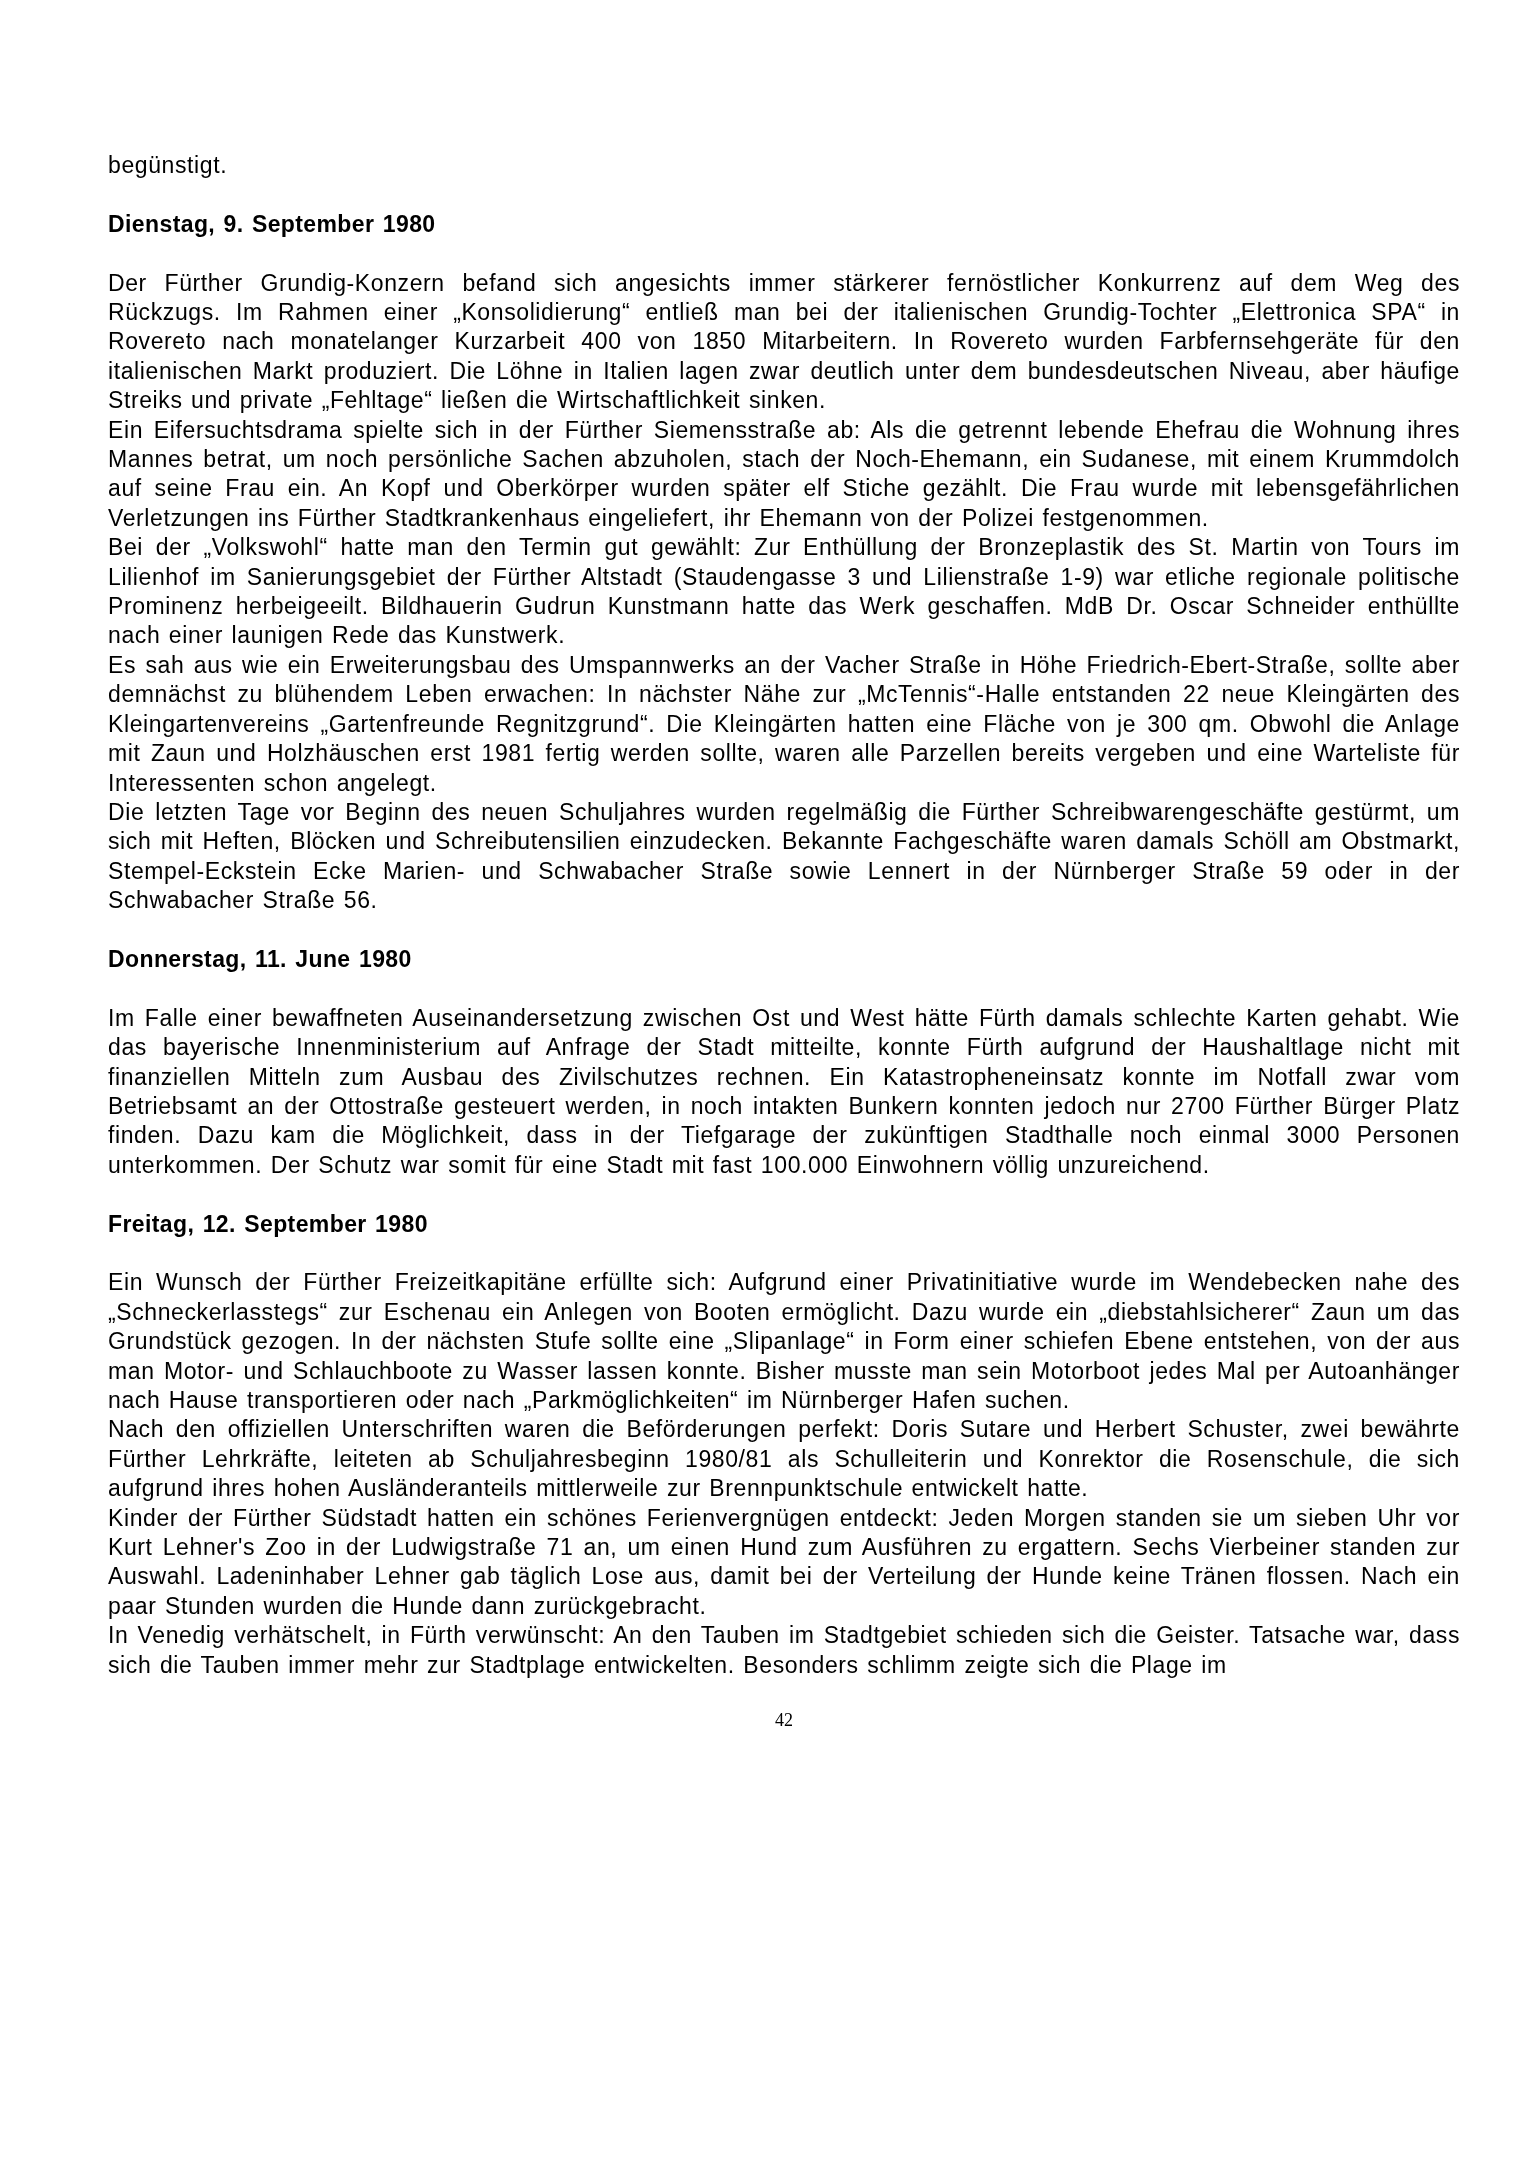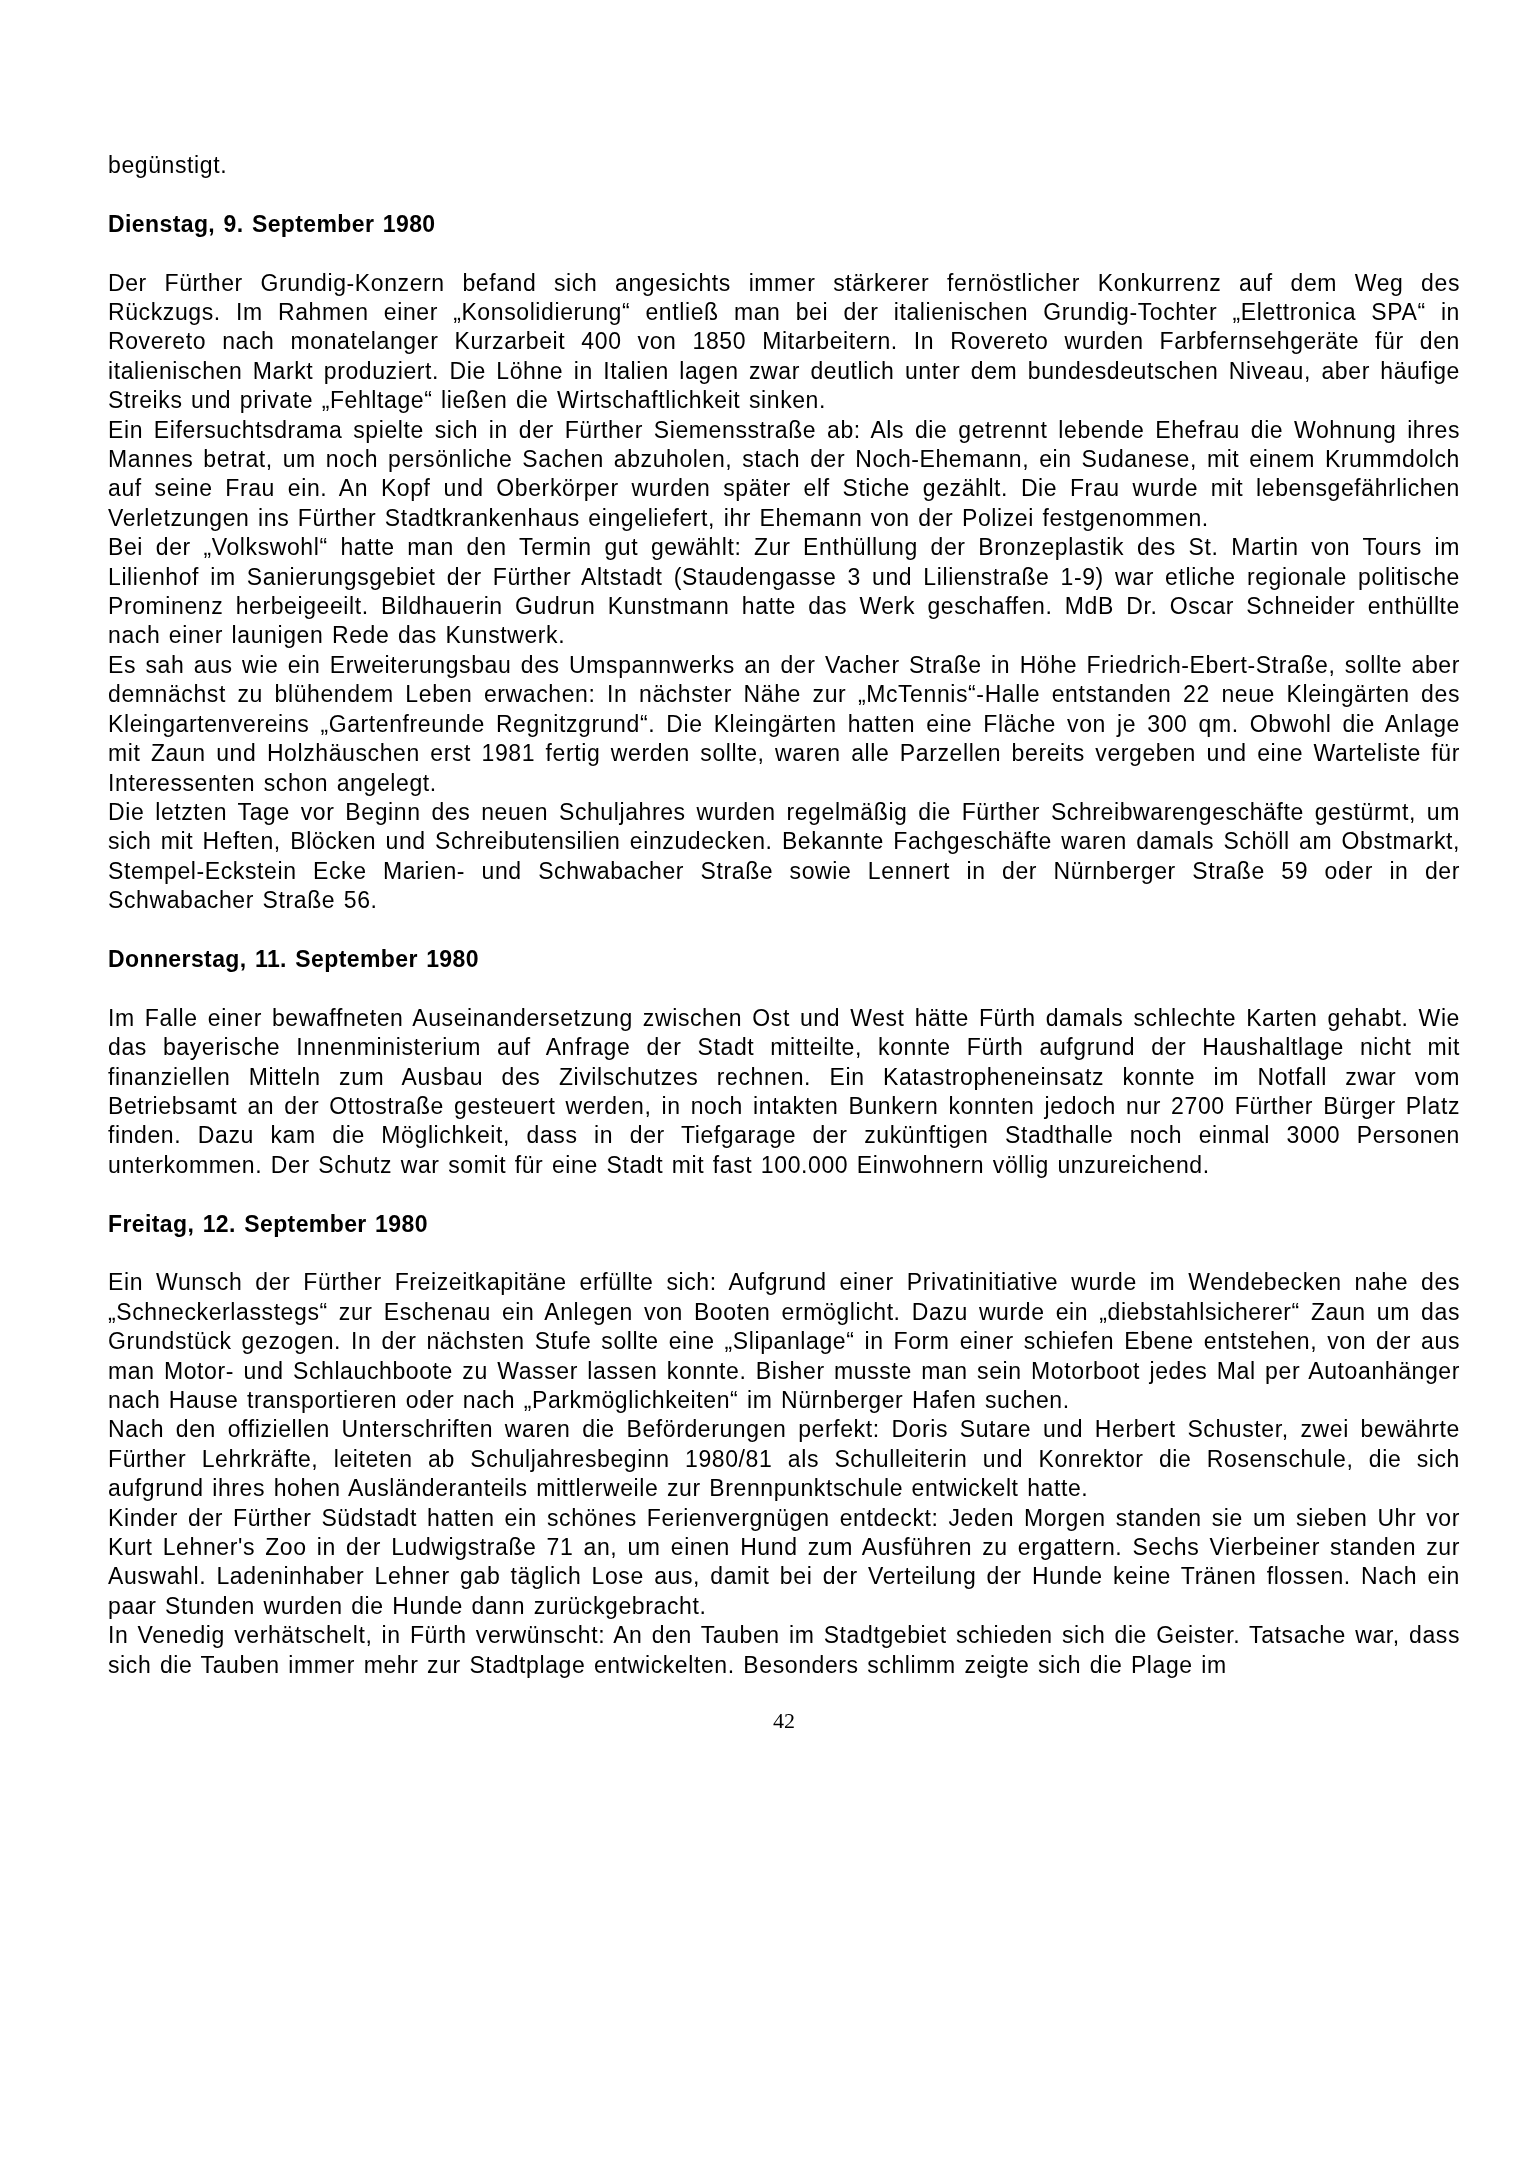--- a/index.html
+++ b/index.html
@@ -33,21 +33,21 @@
     font-size: 23px;
     font-weight: bold;
     margin: 29.4px 0;
     text-align: left;
     letter-spacing: 0.4px;
   }
   .page-number {
     margin-top: 26px;
     text-align: center;
     font-family: "Liberation Serif", "DejaVu Serif", serif;
-    font-size: 22px;
+    font-size: 18px;
     letter-spacing: 0;
     word-spacing: 0;
   }
 </style>
 </head>
 <body>
 
 <div class="page">
   <p class="continuation-paragraph">begünstigt.</p>
 
@@ -56,21 +56,21 @@
         <h2 class="date-heading">Dienstag, 9. September 1980</h2>
         <p class="body-paragraph">Der Fürther Grundig-Konzern befand sich angesichts immer stärkerer fernöstlicher Konkurrenz auf dem Weg des Rückzugs. Im Rahmen einer „Konsolidierung“ entließ man bei der italienischen Grundig-Tochter „Elettronica SPA“ in Rovereto nach monatelanger Kurzarbeit 400 von 1850 Mitarbeitern. In Rovereto wurden Farbfernsehgeräte für den italienischen Markt produziert. Die Löhne in Italien lagen zwar deutlich unter dem bundesdeutschen Niveau, aber häufige Streiks und private „Fehltage“ ließen die Wirtschaftlichkeit sinken.</p>
         <p class="body-paragraph">Ein Eifersuchtsdrama spielte sich in der Fürther Siemensstraße ab: Als die getrennt lebende Ehefrau die Wohnung ihres Mannes betrat, um noch persönliche Sachen abzuholen, stach der Noch-Ehemann, ein Sudanese, mit einem Krummdolch auf seine Frau ein. An Kopf und Oberkörper wurden später elf Stiche gezählt. Die Frau wurde mit lebensgefährlichen Verletzungen ins Fürther Stadtkrankenhaus eingeliefert, ihr Ehemann von der Polizei festgenommen.</p>
         <p class="body-paragraph">Bei der „Volkswohl“ hatte man den Termin gut gewählt: Zur Enthüllung der Bronzeplastik des St. Martin von Tours im Lilienhof im Sanierungsgebiet der Fürther Altstadt (Staudengasse 3 und Lilienstraße 1-9) war etliche regionale politische Prominenz herbeigeeilt. Bildhauerin Gudrun Kunstmann hatte das Werk geschaffen. MdB Dr. Oscar Schneider enthüllte nach einer launigen Rede das Kunstwerk.</p>
       </section>
       <section>
         <p class="body-paragraph">Es sah aus wie ein Erweiterungsbau des Umspannwerks an der Vacher Straße in Höhe Friedrich-Ebert-Straße, sollte aber demnächst zu blühendem Leben erwachen: In nächster Nähe zur „McTennis“-Halle entstanden 22 neue Kleingärten des Kleingartenvereins „Gartenfreunde Regnitzgrund“. Die Kleingärten hatten eine Fläche von je 300 qm. Obwohl die Anlage mit Zaun und Holzhäuschen erst 1981 fertig werden sollte, waren alle Parzellen bereits vergeben und eine Warteliste für Interessenten schon angelegt.</p>
         <p class="body-paragraph">Die letzten Tage vor Beginn des neuen Schuljahres wurden regelmäßig die Fürther Schreibwarengeschäfte gestürmt, um sich mit Heften, Blöcken und Schreibutensilien einzudecken. Bekannte Fachgeschäfte waren damals Schöll am Obstmarkt, Stempel-Eckstein Ecke Marien- und Schwabacher Straße sowie Lennert in der Nürnberger Straße 59 oder in der Schwabacher Straße 56.</p>
       </section>
       <section>
-        <h2 class="date-heading">Donnerstag, 11. September 1980</h2>
+        <h2 class="date-heading">Donnerstag, 11. June 1980</h2>
         <p class="body-paragraph">Im Falle einer bewaffneten Auseinandersetzung zwischen Ost und West hätte Fürth damals schlechte Karten gehabt. Wie das bayerische Innenministerium auf Anfrage der Stadt mitteilte, konnte Fürth aufgrund der Haushaltlage nicht mit finanziellen Mitteln zum Ausbau des Zivilschutzes rechnen. Ein Katastropheneinsatz konnte im Notfall zwar vom Betriebsamt an der Ottostraße gesteuert werden, in noch intakten Bunkern konnten jedoch nur 2700 Fürther Bürger Platz finden. Dazu kam die Möglichkeit, dass in der Tiefgarage der zukünftigen Stadthalle noch einmal 3000 Personen unterkommen. Der Schutz war somit für eine Stadt mit fast 100.000 Einwohnern völlig unzureichend.</p>
       </section>
       <section>
         <h2 class="date-heading">Freitag, 12. September 1980</h2>
         <p class="body-paragraph">Ein Wunsch der Fürther Freizeitkapitäne erfüllte sich: Aufgrund einer Privatinitiative wurde im Wendebecken nahe des „Schneckerlasstegs“ zur Eschenau ein Anlegen von Booten ermöglicht. Dazu wurde ein „diebstahlsicherer“ Zaun um das Grundstück gezogen. In der nächsten Stufe sollte eine „Slipanlage“ in Form einer schiefen Ebene entstehen, von der aus man Motor- und Schlauchboote zu Wasser lassen konnte. Bisher musste man sein Motorboot jedes Mal per Autoanhänger nach Hause transportieren oder nach „Parkmöglichkeiten“ im Nürnberger Hafen suchen.</p>
         <p class="body-paragraph">Nach den offiziellen Unterschriften waren die Beförderungen perfekt: Doris Sutare und Herbert Schuster, zwei bewährte Fürther Lehrkräfte, leiteten ab Schuljahresbeginn 1980/81 als Schulleiterin und Konrektor die Rosenschule, die sich aufgrund ihres hohen Ausländeranteils mittlerweile zur Brennpunktschule entwickelt hatte.</p>
       </section>
       <section>
         <p class="body-paragraph">Kinder der Fürther Südstadt hatten ein schönes Ferienvergnügen entdeckt: Jeden Morgen standen sie um sieben Uhr vor Kurt Lehner's Zoo in der Ludwigstraße 71 an, um einen Hund zum Ausführen zu ergattern. Sechs Vierbeiner standen zur Auswahl. Ladeninhaber Lehner gab täglich Lose aus, damit bei der Verteilung der Hunde keine Tränen flossen. Nach ein paar Stunden wurden die Hunde dann zurückgebracht.</p>
         <p class="body-paragraph">In Venedig verhätschelt, in Fürth verwünscht: An den Tauben im Stadtgebiet schieden sich die Geister. Tatsache war, dass sich die Tauben immer mehr zur Stadtplage entwickelten. Besonders schlimm zeigte sich die Plage im</p>

